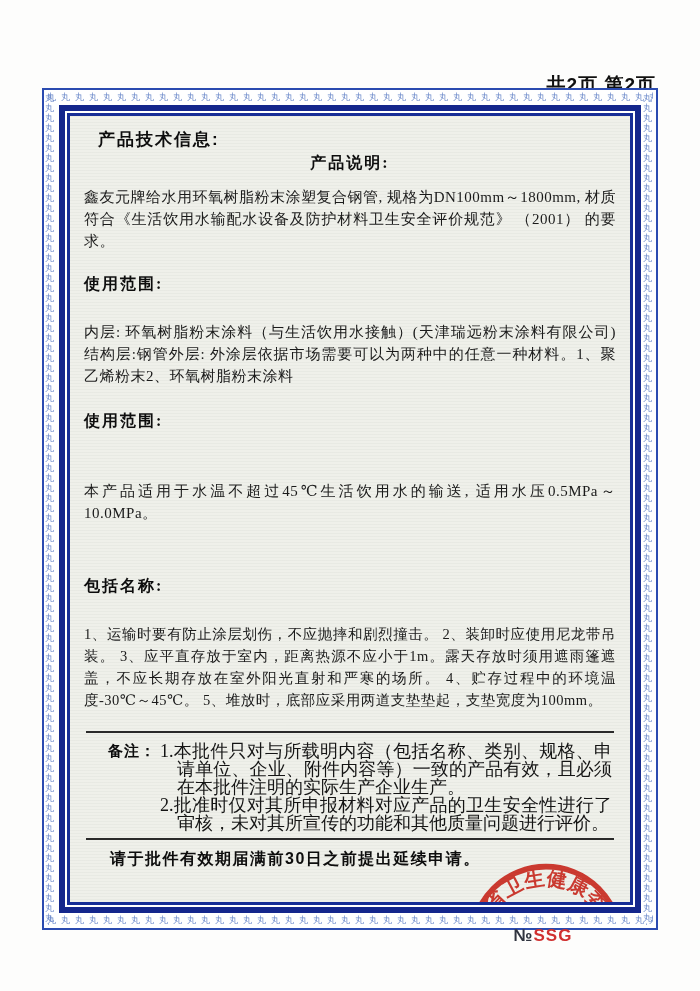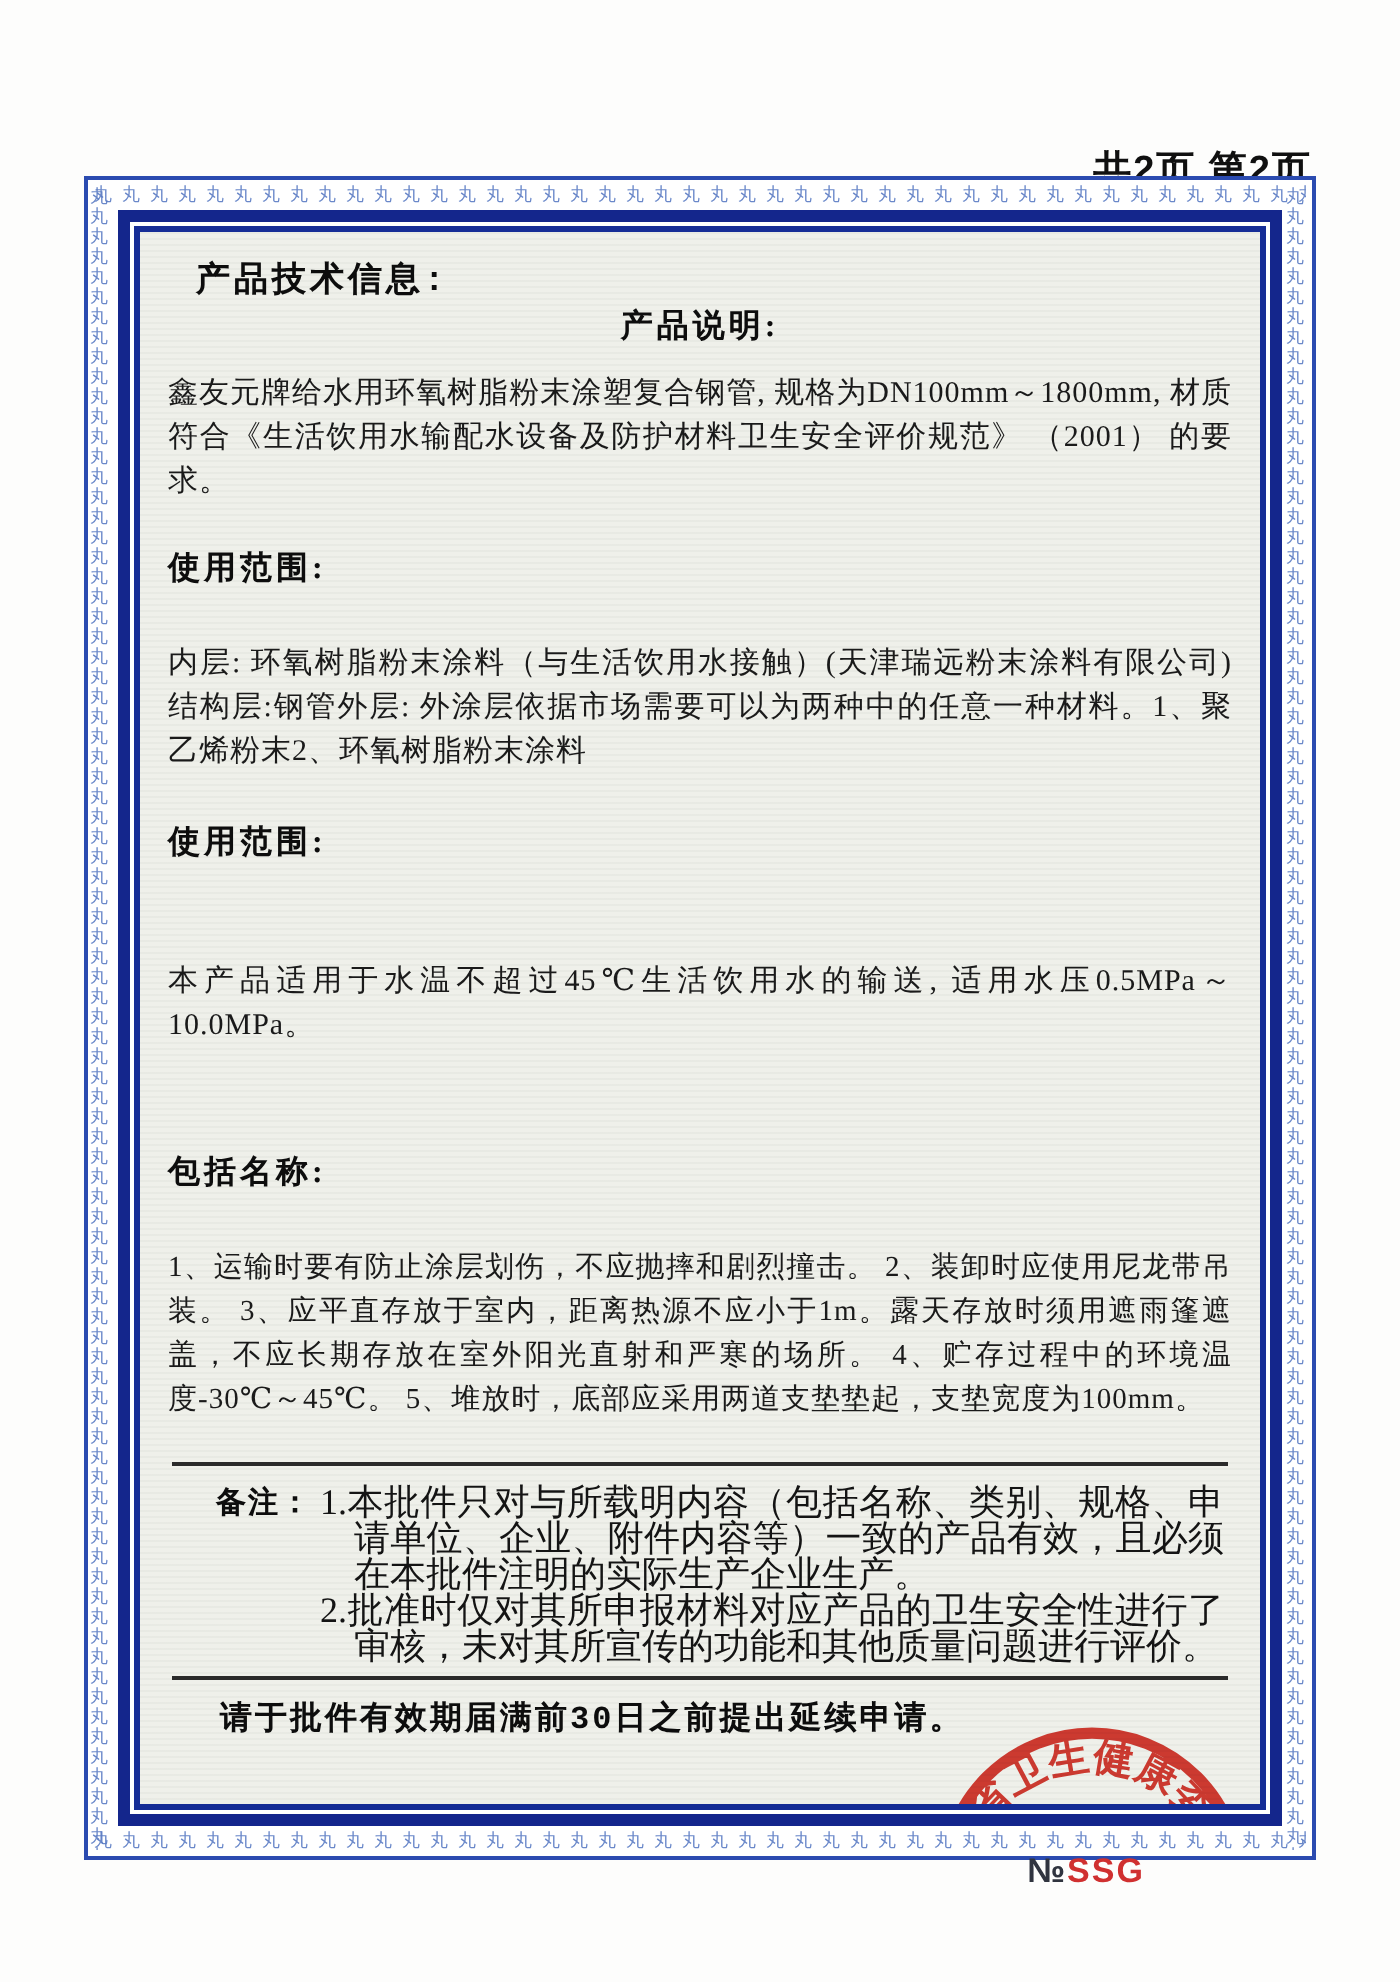--- a/index.html
+++ b/index.html
@@ -31,21 +31,21 @@
   }
   .gap-frame { position:absolute; left:2px; top:2px; right:2px; bottom:2px; border:3px solid #162d96; }
   .content {
     position:absolute; left:0; top:0; right:0; bottom:0;
     background:
       repeating-linear-gradient(180deg, rgba(190,196,188,.14) 0 1px, rgba(255,255,255,0) 1px 3px),
       #eff0ea;
     padding:10px 14px 0 14px; overflow:hidden;
   }
   
-  .h-sans { font-family:Liberation Mono, monospace; font-weight:bold; color:#0d0d0d; }
+  .h-sans { font-family:Liberation Sans, sans-serif; font-weight:bold; color:#0d0d0d; }
   .doc-title { font-size:17px; padding-left:14px; margin-top:2px; letter-spacing:2px; }
   .sub-head  { font-size:16px; letter-spacing:2px; margin-top:2px; }
   .para { font-size:15px; line-height:22px; letter-spacing:.5px; text-align:justify; }
   .para-desc    { margin-top:12px; }
   .head-ingred  { margin-top:22px; }
   .head-usage   { margin-top:24px; }
   .head-care    { margin-top:52px; }
   .para-ingred  { margin-top:26px; }
   .para-usage   { margin-top:48px; }
   .para-care    { margin-top:26px; font-size:14.5px; }

